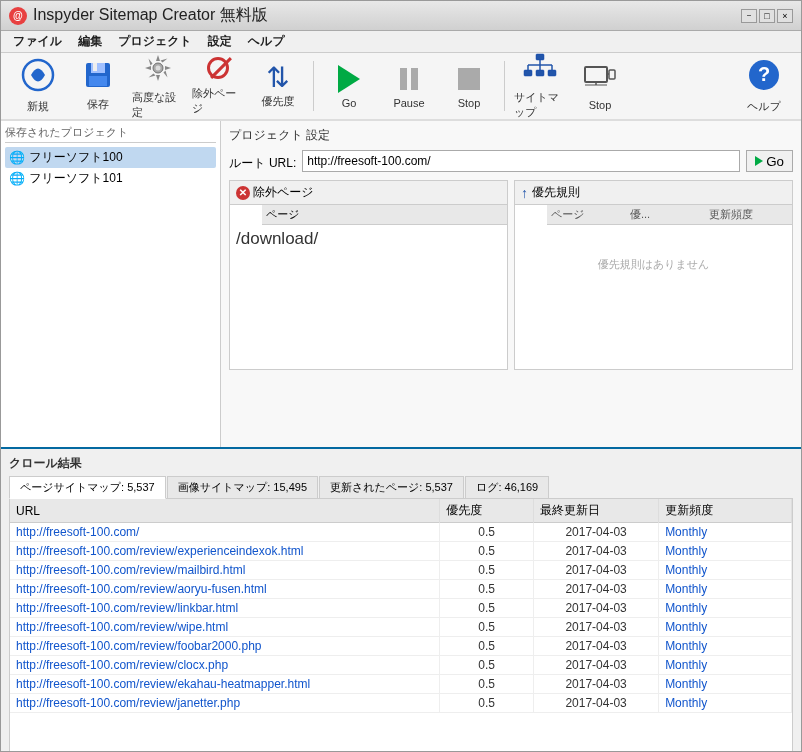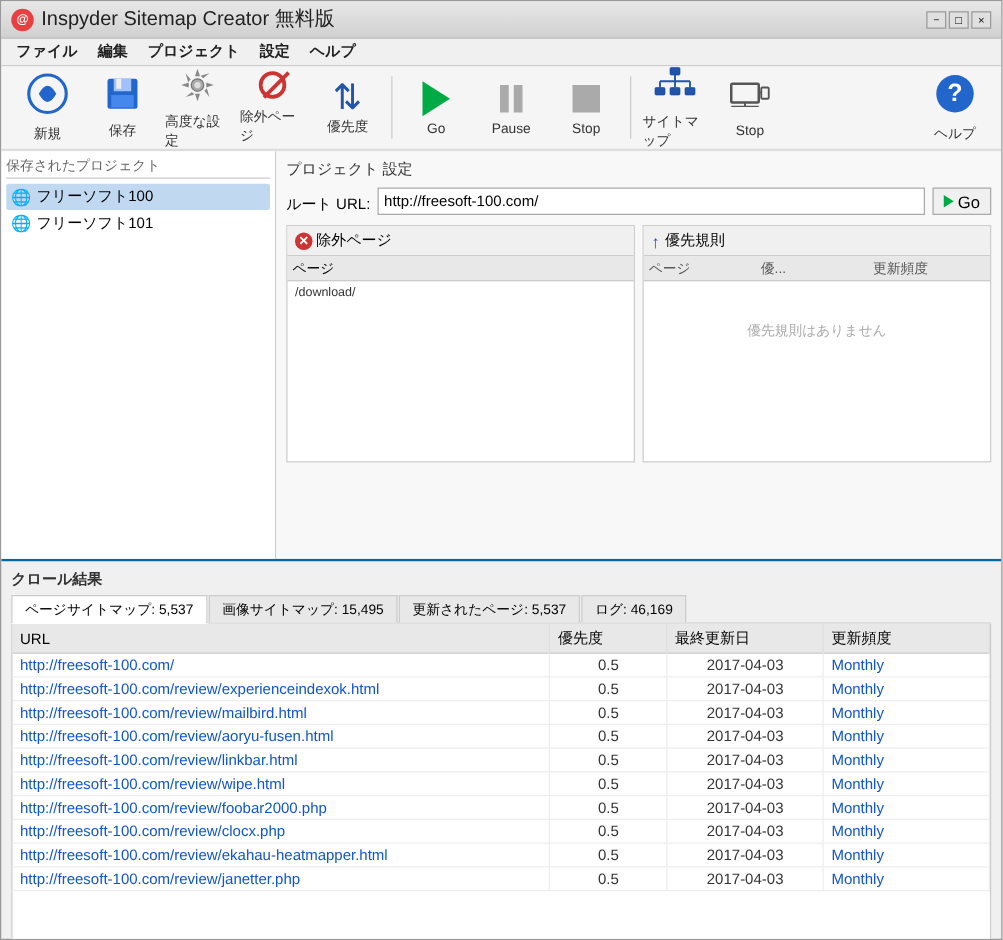--- a/index.html
+++ b/index.html
@@ -185,28 +185,29 @@
       border-bottom: 1px solid #ccc;
       font-size: 12px;
       display: flex; align-items: center; gap: 4px;
     }
     .panel-col-header {
       display: flex;
       background: #e8e8e8;
       border-bottom: 1px solid #ccc;
       font-size: 11px;
       padding: 2px 4px;
+      margin-left: 32px;
     }
     .panel-content {
       flex: 1;
       overflow-y: auto;
       padding: 2px 4px;
     }
     .excluded-page {
-      font-size: 10px;
+      font-size: 17px;
       color: #333;
       padding: 2px 2px;
     }
     .priority-cols {
       display: flex;
       gap: 0;
     }
     .priority-cols .col {
       flex: 1;
       font-size: 11px;

